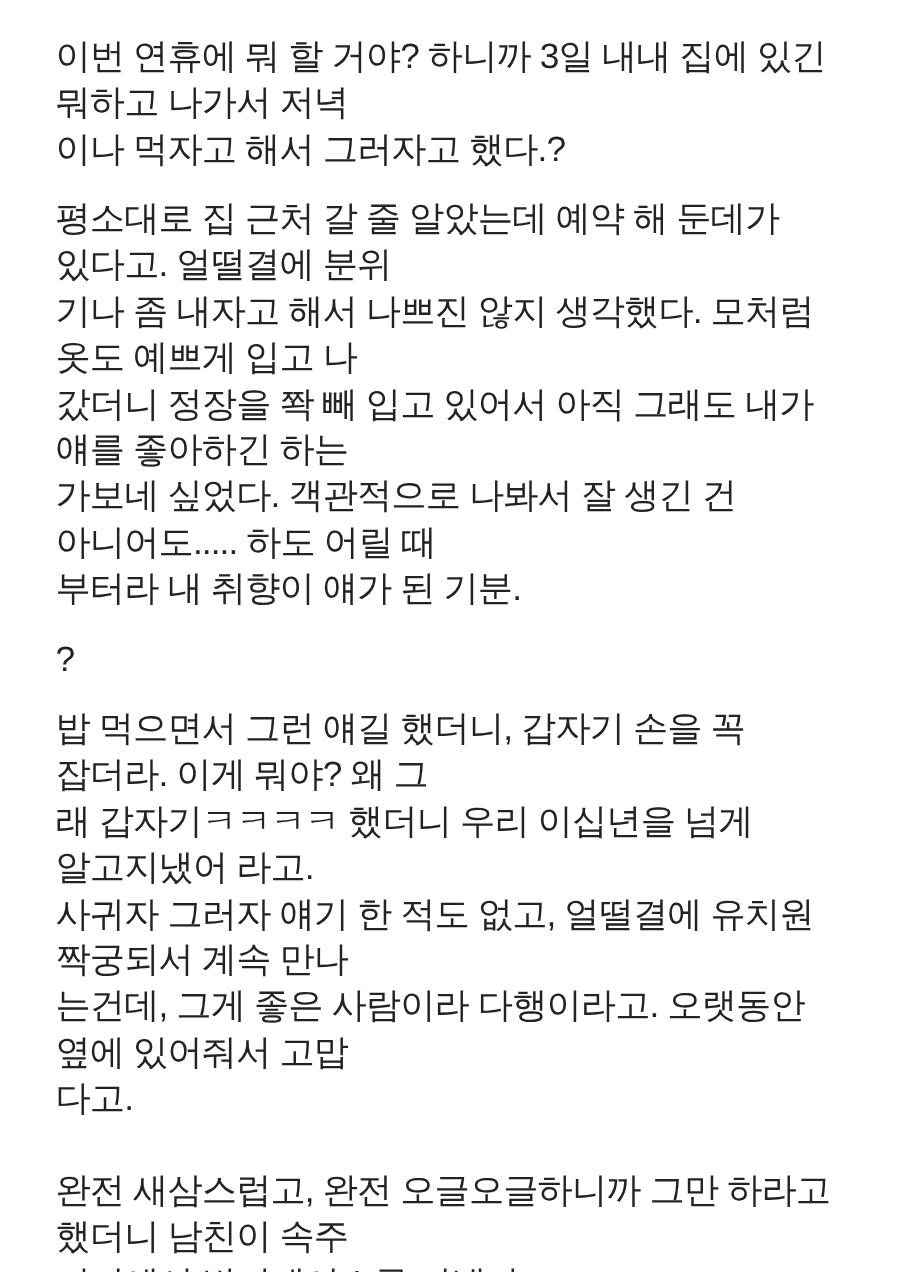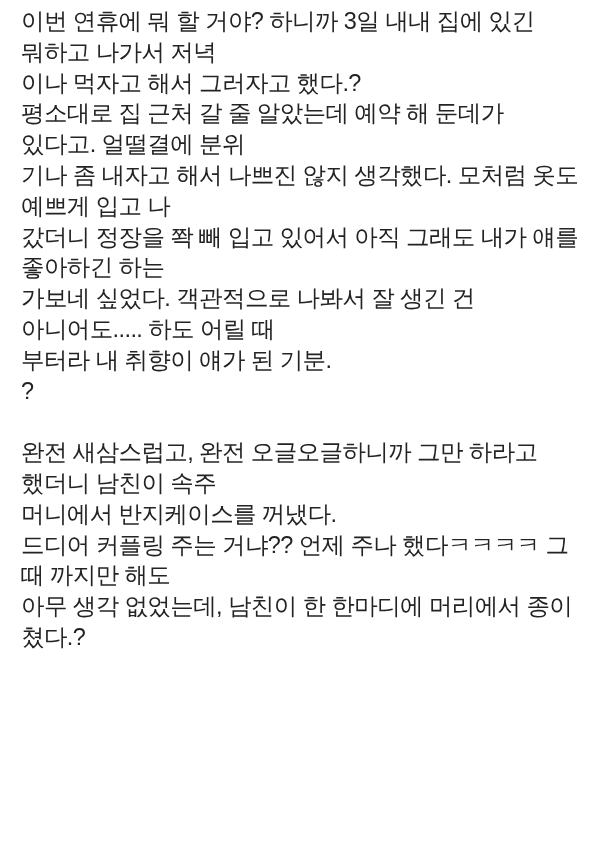--- a/index.html
+++ b/index.html
@@ -19,37 +19,42 @@
     padding: 6px 18px 0 21px;
     font-family: "Liberation Sans", "DejaVu Sans", sans-serif;
     font-size: 23.5px;
     line-height: 30.8px;
     font-weight: 500;
     letter-spacing: -0.6px;
     color: #232323;
     word-break: keep-all;
   }
   .para {
-    margin: 0;
+    margin: 16px;
     white-space: pre-line;
   }
   .para.gap {
     margin-top: 30.8px;
   }
 </style>
 </head>
 <body>
 
 <div class="post-content">
   <p class="para">이번 연휴에 뭐 할 거야? 하니까 3일 내내 집에 있긴 뭐하고 나가서 저녁
 이나 먹자고 해서 그러자고 했다.?</p>
   <p class="para">평소대로 집 근처 갈 줄 알았는데 예약 해 둔데가 있다고. 얼떨결에 분위
 기나 좀 내자고 해서 나쁘진 않지 생각했다. 모처럼 옷도 예쁘게 입고 나
 갔더니 정장을 쫙 빼 입고 있어서 아직 그래도 내가 얘를 좋아하긴 하는
 가보네 싶었다. 객관적으로 나봐서 잘 생긴 건 아니어도..... 하도 어릴 때
 부터라 내 취향이 얘가 된 기분.</p>
   <p class="para">?</p>
+  <p class="para">밥 먹으면서 그런 얘길 했더니, 갑자기 손을 꼭 잡더라. 이게 뭐야? 왜 그
+래 갑자기ㅋㅋㅋㅋ 했더니 우리 이십년을 넘게 알고지냈어 라고.
+사귀자 그러자 얘기 한 적도 없고, 얼떨결에 유치원 짝궁되서 계속 만나
+는건데, 그게 좋은 사람이라 다행이라고. 오랫동안 옆에 있어줘서 고맙
+다고.</p>
   <p class="para gap">완전 새삼스럽고, 완전 오글오글하니까 그만 하라고 했더니 남친이 속주
 머니에서 반지케이스를 꺼냈다.
 드디어 커플링 주는 거냐?? 언제 주나 했다ㅋㅋㅋㅋ 그 때 까지만 해도
 아무 생각 없었는데, 남친이 한 한마디에 머리에서 종이 쳤다.?</p>
 
 </div>
 
 </body></html>

